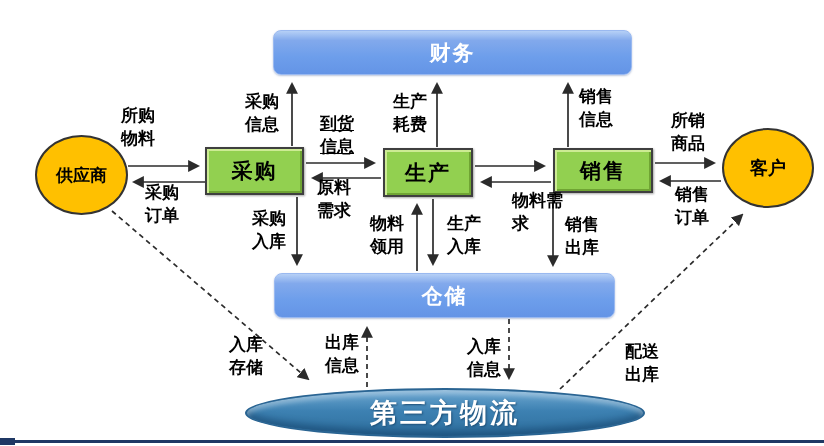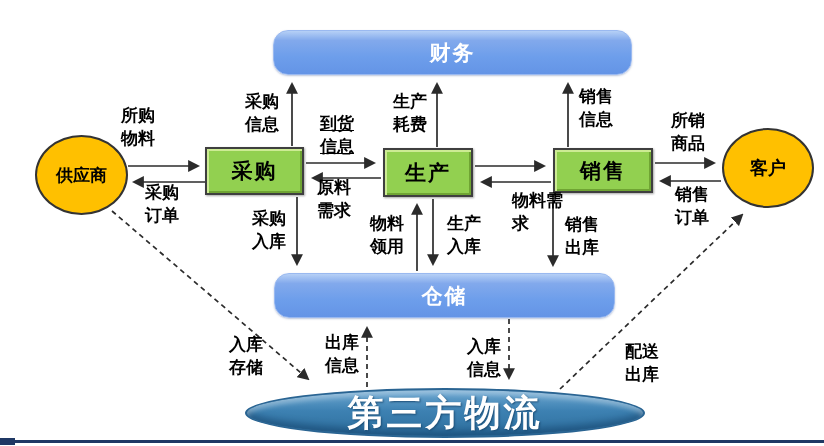--- a/index.html
+++ b/index.html
@@ -4,38 +4,38 @@
 <style>
   html,body{margin:0;padding:0;background:#ffffff;}
   .canvas{
     position:relative;width:824px;height:446px;background:#ffffff;overflow:hidden;
     font-family:"DejaVu Sans","Liberation Sans",sans-serif;
   }
   .arrows{position:absolute;left:0;top:0;width:824px;height:446px;}
   .node{position:absolute;display:flex;align-items:center;justify-content:center;box-sizing:border-box;}
   .bar{
     background:linear-gradient(180deg,#b6d0f6 0%,#82a9ec 22%,#6d9eeb 60%,#6494e6 100%);
-    border:1px solid #9ab9f0;border-radius:15px;
+    border:1px solid #9ab9f0;border-radius:8px;
     color:#ffffff;font-weight:bold;font-size:21px;letter-spacing:2px;
     box-shadow:0 1px 2px rgba(60,90,150,.35);
   }
   .greenbox{
     background:#92d050;border:2px solid #3f3f3f;
     box-shadow:inset 2px 2px 0 #cdeb94, inset -2px -2px 0 #6fa433, 1px 1px 2px rgba(0,0,0,.35);
     color:#000000;font-weight:bold;font-size:21px;letter-spacing:2px;
   }
   .circle{
     background:#ffc000;border:2px solid #333333;border-radius:50%;
     color:#000000;font-weight:bold;text-align:right;
   }
   .ellipse{
     background:linear-gradient(180deg,#6ea8d2 0%,#3d81b2 45%,#2e6f9e 100%);
     border:2px solid #2a6492;border-radius:50%;
     box-shadow:inset 0 4px 5px rgba(255,255,255,.35), inset 0 -5px 7px rgba(10,50,90,.45);
-    color:#ffffff;font-weight:bold;font-size:36px;letter-spacing:3px;
+    color:#ffffff;font-weight:bold;font-size:27px;letter-spacing:3px;
     text-shadow:1px 1px 2px #1c4d75;
   }
   .elabel{
     position:absolute;white-space:pre-line;text-align:center;
     color:#000000;font-weight:bold;font-size:17px;line-height:23px;
   }
   .elabel.alignleft{text-align:left;}
   .rule{position:absolute;background:#1f3864;}
 </style>
 </head>

